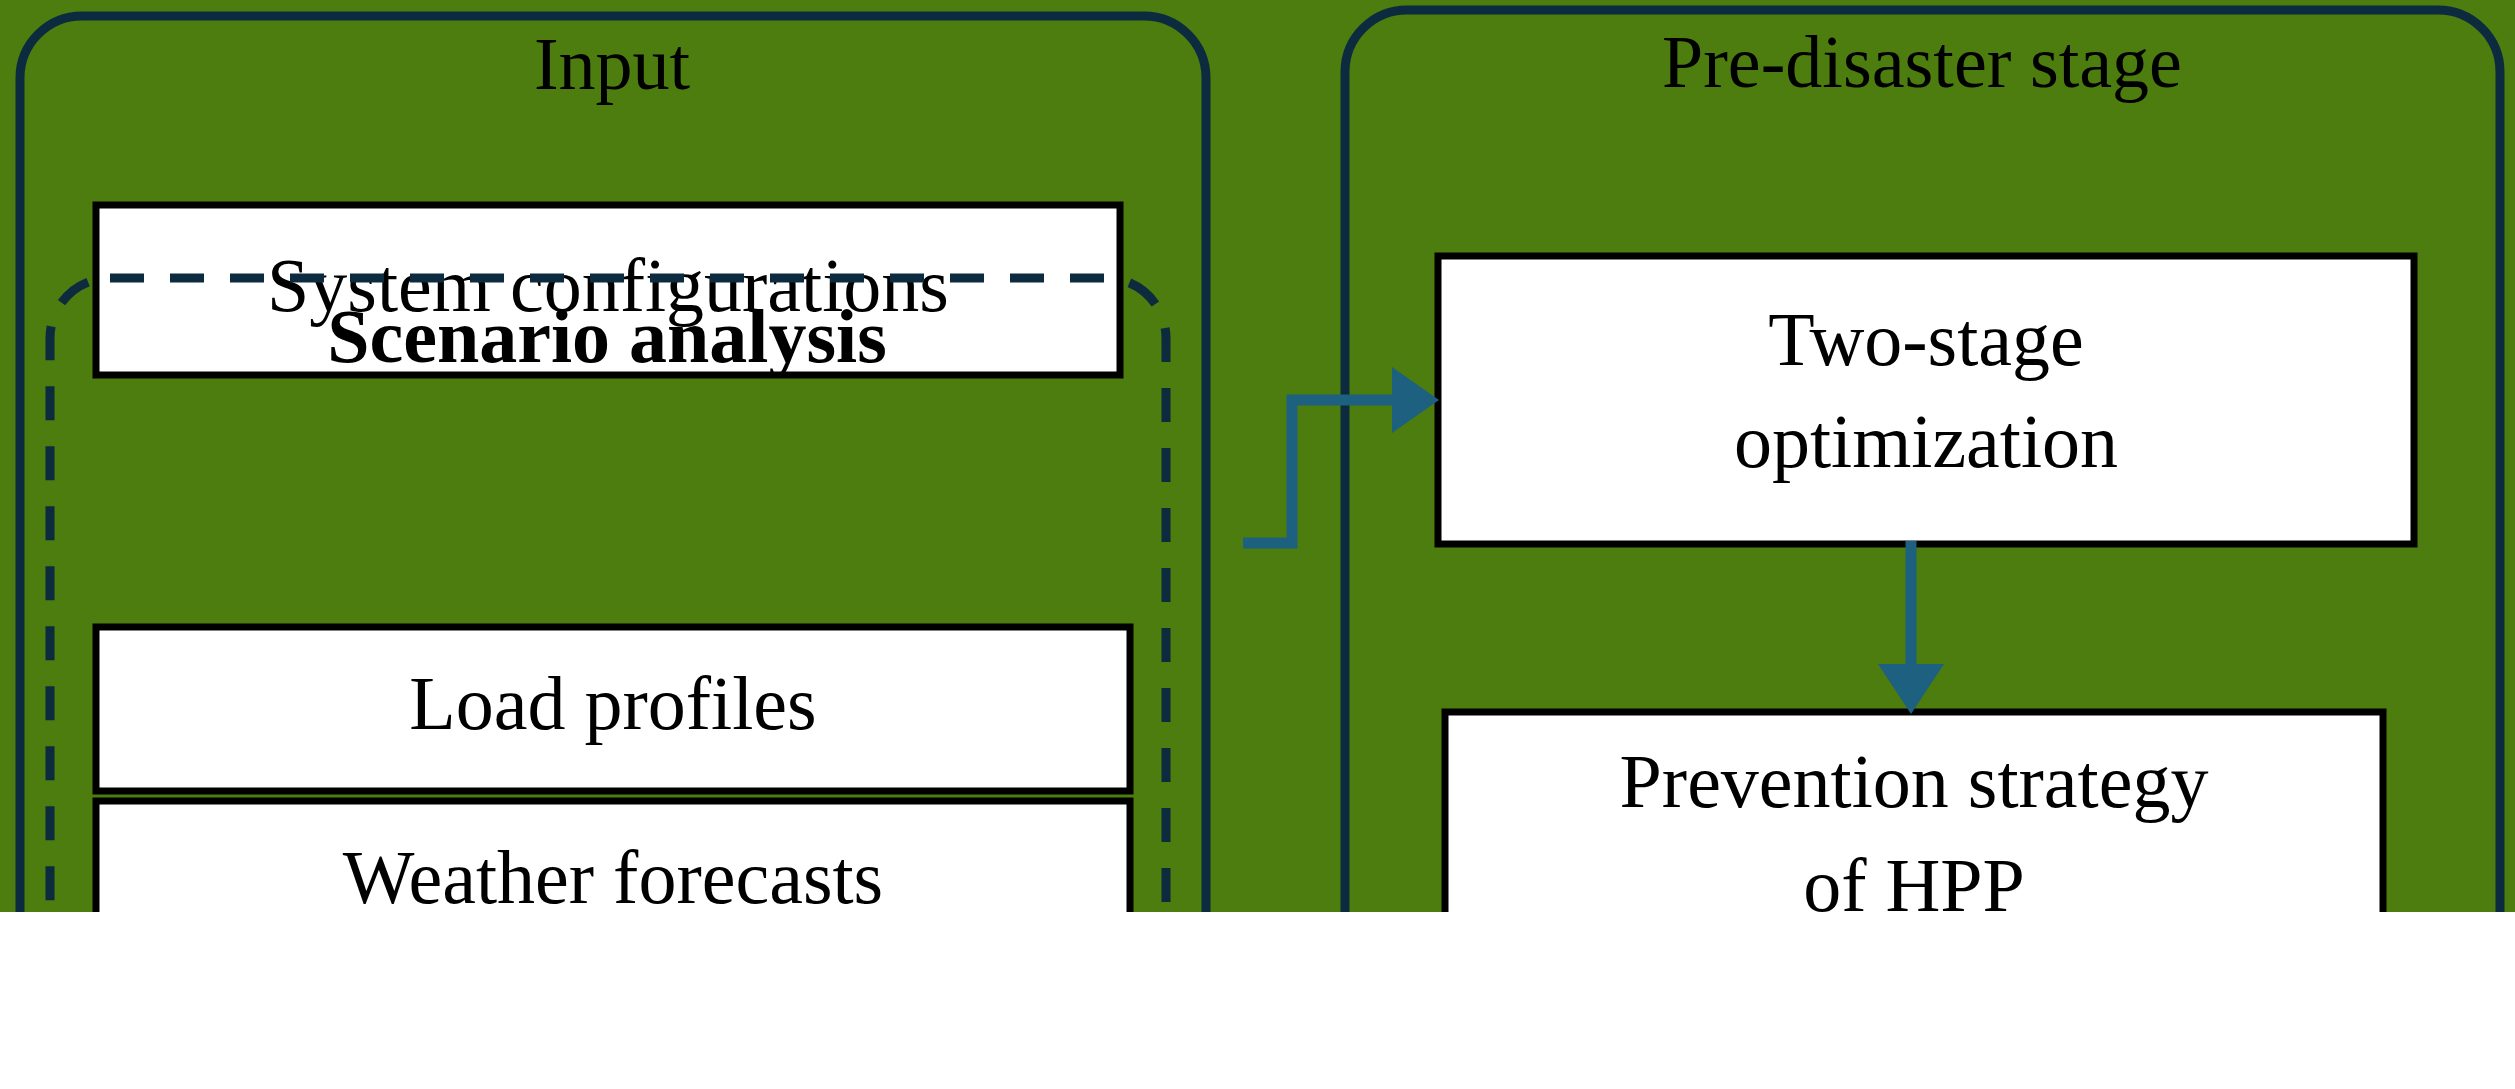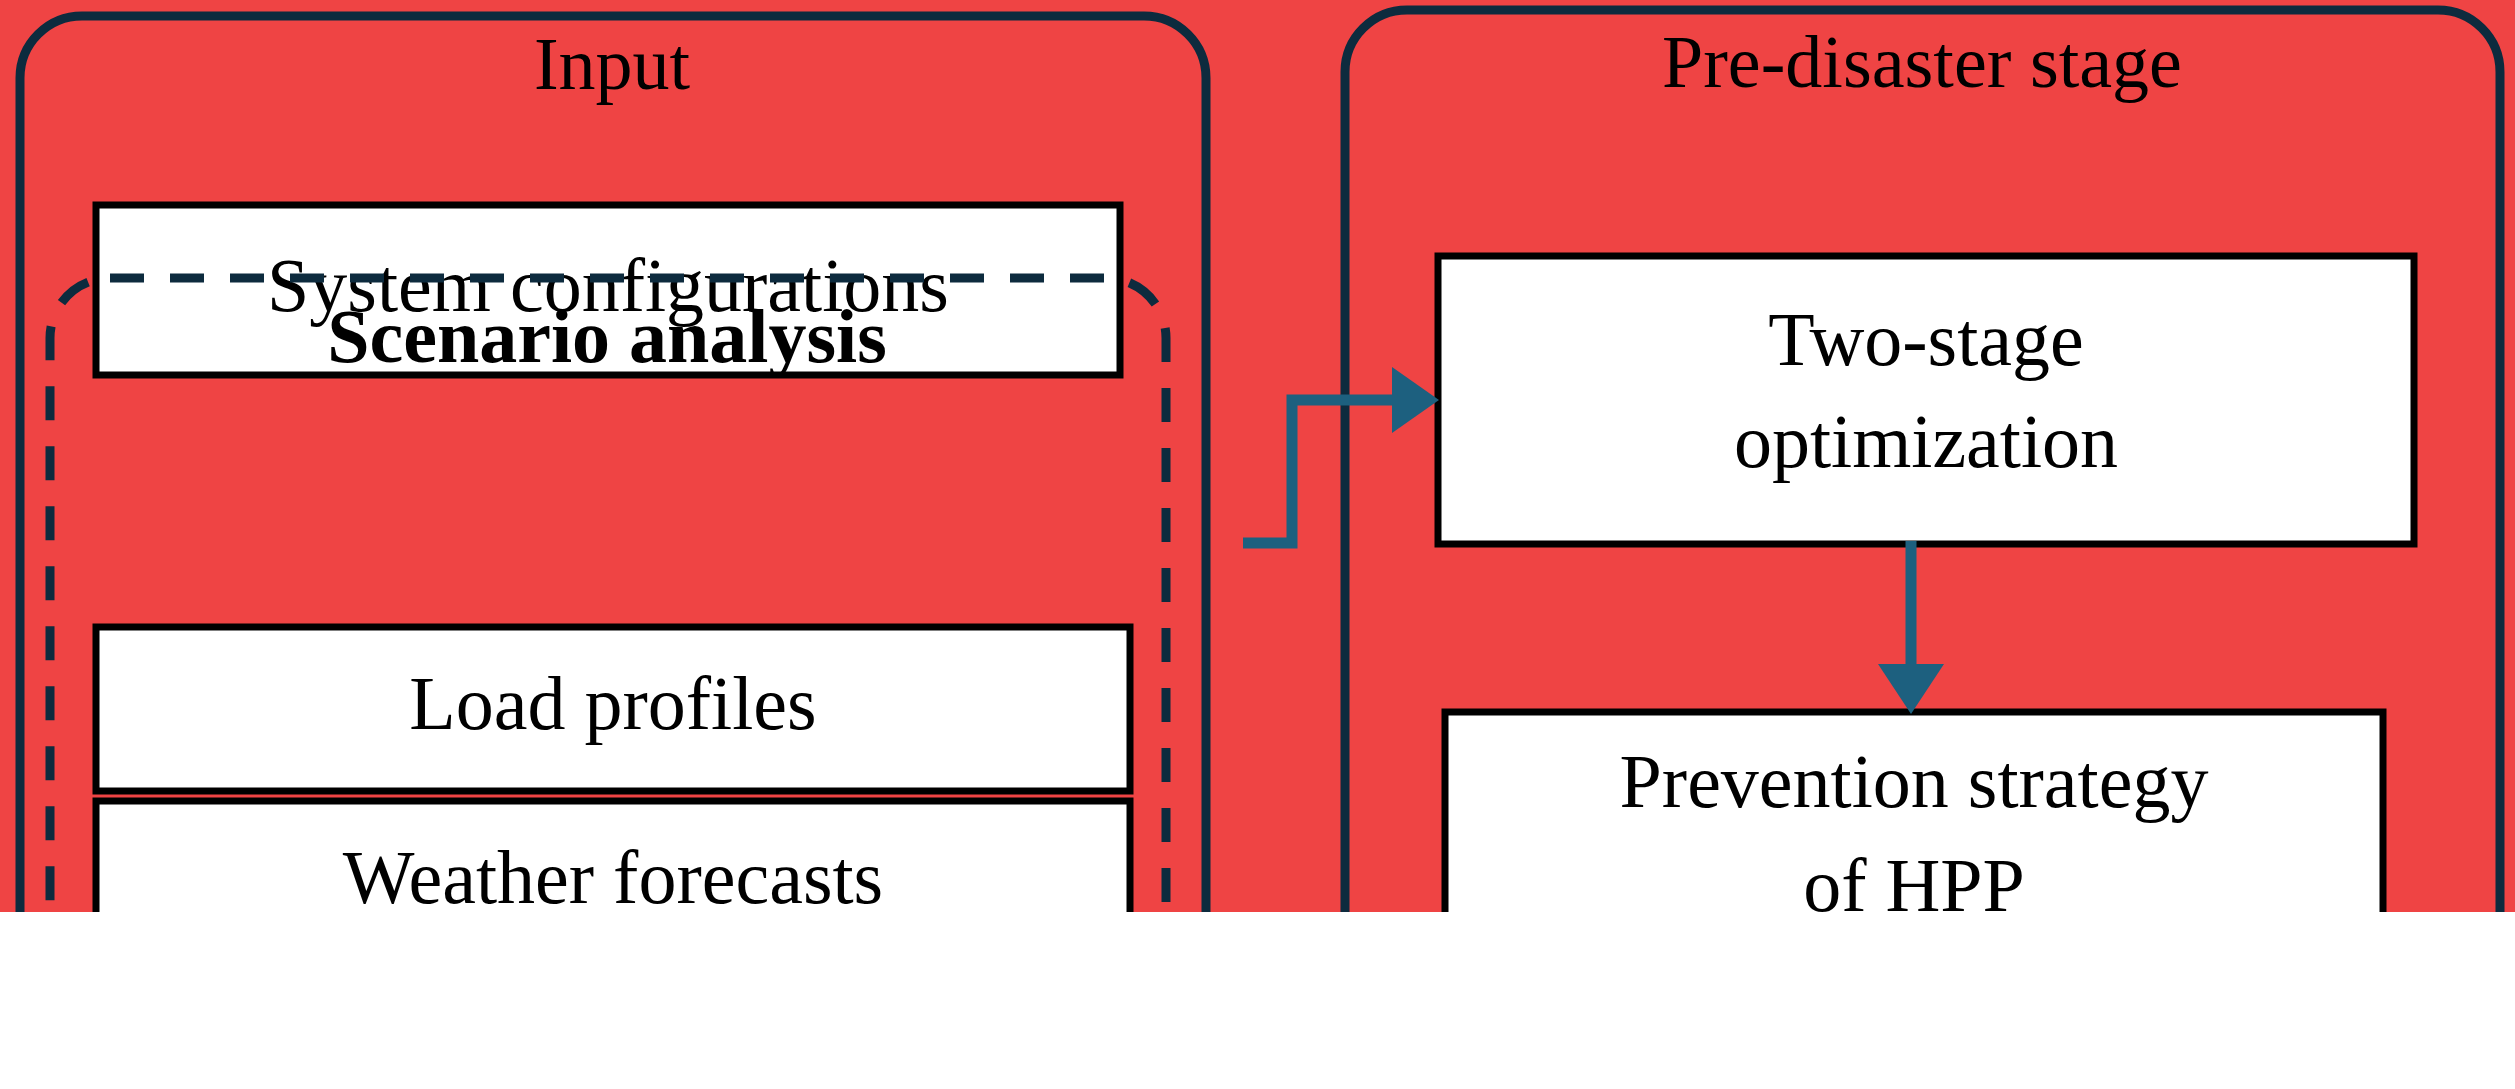--- a/index.html
+++ b/index.html
@@ -7,21 +7,21 @@
     padding: 0;
     background: #ffffff;
   }
   body {
     font-family: "Liberation Serif", "DejaVu Serif", serif;
   }
   #stage {
     position: relative;
     width: 2515px;
     height: 912px;
-    background: #ef4444;
+    background: #4d7c0f;
     overflow: hidden;
   }
   #stage svg {
     position: absolute;
     top: 0;
     left: 0;
     width: 2515px;
     height: 1089px;
   }
   .panel-shell {

